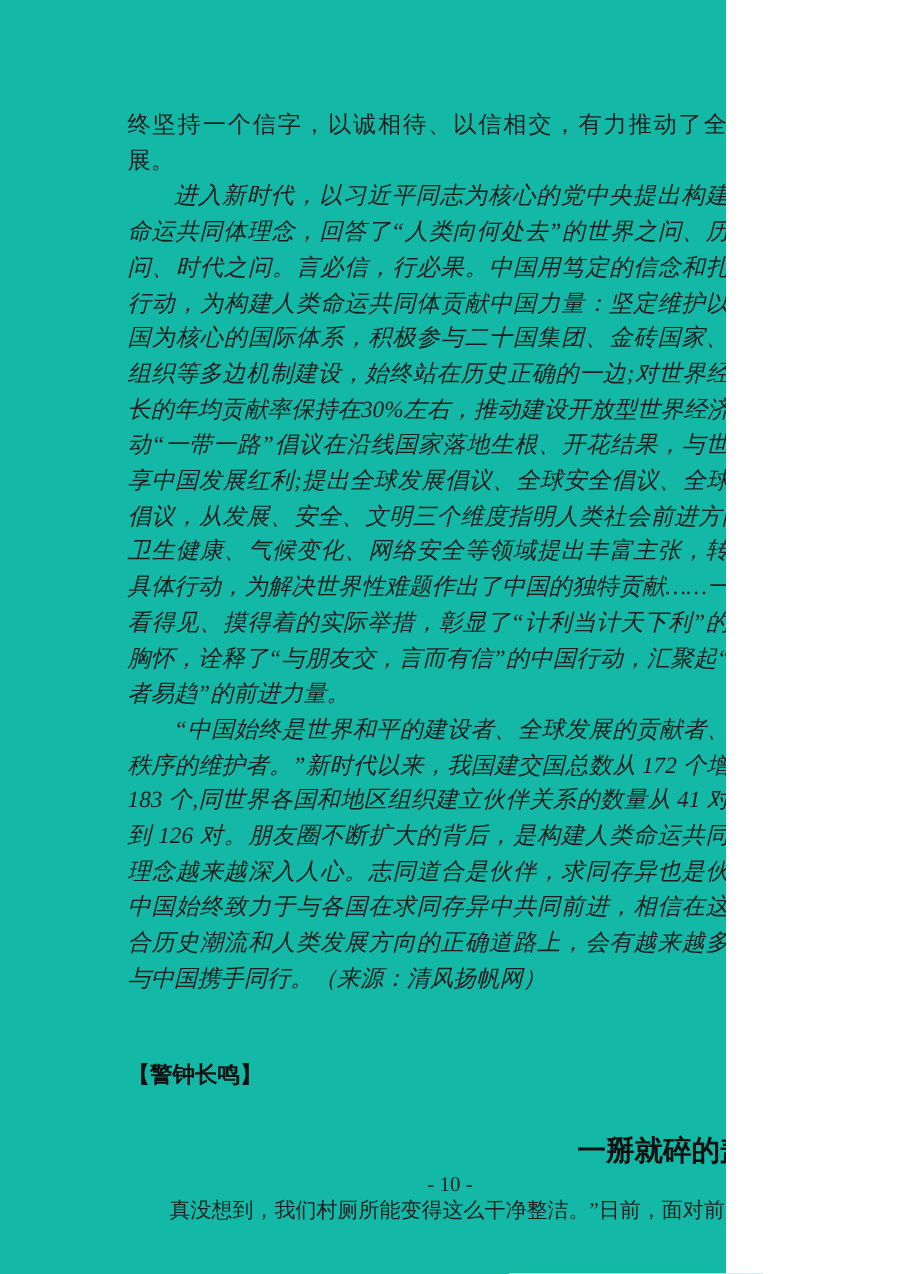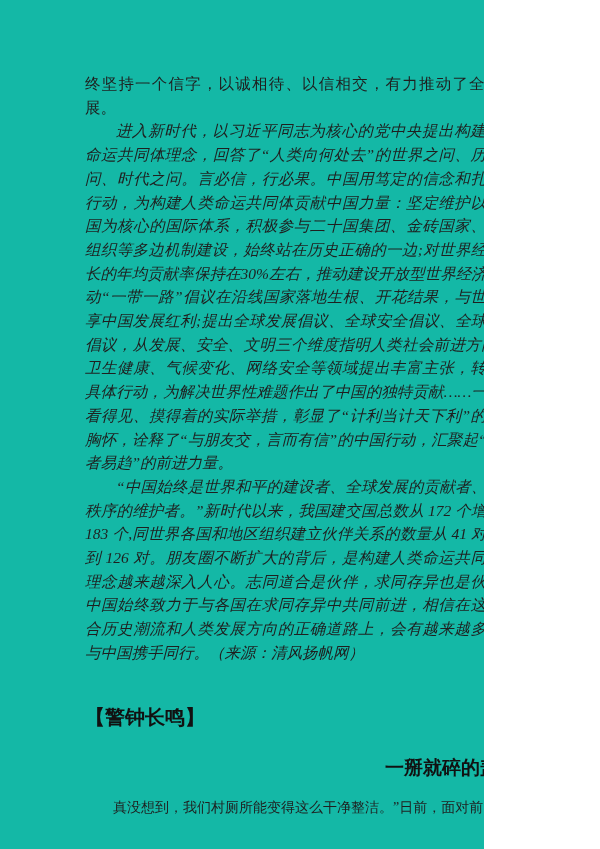--- a/index.html
+++ b/index.html
@@ -33,21 +33,21 @@
   }
   .para.indent {
     text-indent: 2em;
     font-style: italic;
   }
   .section-header {
     margin: 0;
     margin-top: 40px;
     font-family: "Liberation Sans", "DejaVu Sans", sans-serif;
     font-weight: bold;
-    font-size: 20px;
+    font-size: 15px;
     line-height: 24px;
     color: #111111;
   }
   .article-title {
     margin: 0;
     margin-top: 26px;
     font-family: "Liberation Sans", "DejaVu Sans", sans-serif;
     font-weight: bold;
     font-size: 19px;
     line-height: 26px;
@@ -80,13 +80,14 @@
 
 <div class="page">
   <div class="content">
     <p class="para">终坚持一个信字，以诚相待、以信相交，有力推动了全球发展。</p>
     <p class="para indent">进入新时代，以习近平同志为核心的党中央提出构建人类命运共同体理念，回答了“人类向何处去”的世界之问、历史之问、时代之问。言必信，行必果。中国用笃定的信念和扎实的行动，为构建人类命运共同体贡献中国力量：坚定维护以联合国为核心的国际体系，积极参与二十国集团、金砖国家、上合组织等多边机制建设，始终站在历史正确的一边;对世界经济增长的年均贡献率保持在30%左右，推动建设开放型世界经济，推动“一带一路”倡议在沿线国家落地生根、开花结果，与世界共享中国发展红利;提出全球发展倡议、全球安全倡议、全球文明倡议，从发展、安全、文明三个维度指明人类社会前进方向;在卫生健康、气候变化、网络安全等领域提出丰富主张，转化为具体行动，为解决世界性难题作出了中国的独特贡献……一项项看得见、摸得着的实际举措，彰显了“计利当计天下利”的中国胸怀，诠释了“与朋友交，言而有信”的中国行动，汇聚起“众行者易趋”的前进力量。</p>
     <p class="para indent">“中国始终是世界和平的建设者、全球发展的贡献者、国际秩序的维护者。”新时代以来，我国建交国总数从 172 个增加到 183 个,同世界各国和地区组织建立伙伴关系的数量从 41 对增加到 126 对。朋友圈不断扩大的背后，是构建人类命运共同体的理念越来越深入人心。志同道合是伙伴，求同存异也是伙伴。中国始终致力于与各国在求同存异中共同前进，相信在这条符合历史潮流和人类发展方向的正确道路上，会有越来越多国家与中国携手同行。（来源：清风扬帆网）</p>
     <p class="section-header">【警钟长鸣】</p>
     <h1 class="article-title">一掰就碎的盖板</h1>
     <p class="article-intro">真没想到，我们村厕所能变得这么干净整洁。”日前，面对前</p>
   </div>
+  <div class="page-number">- 10 -</div>
 </div>
 
 </body></html>

